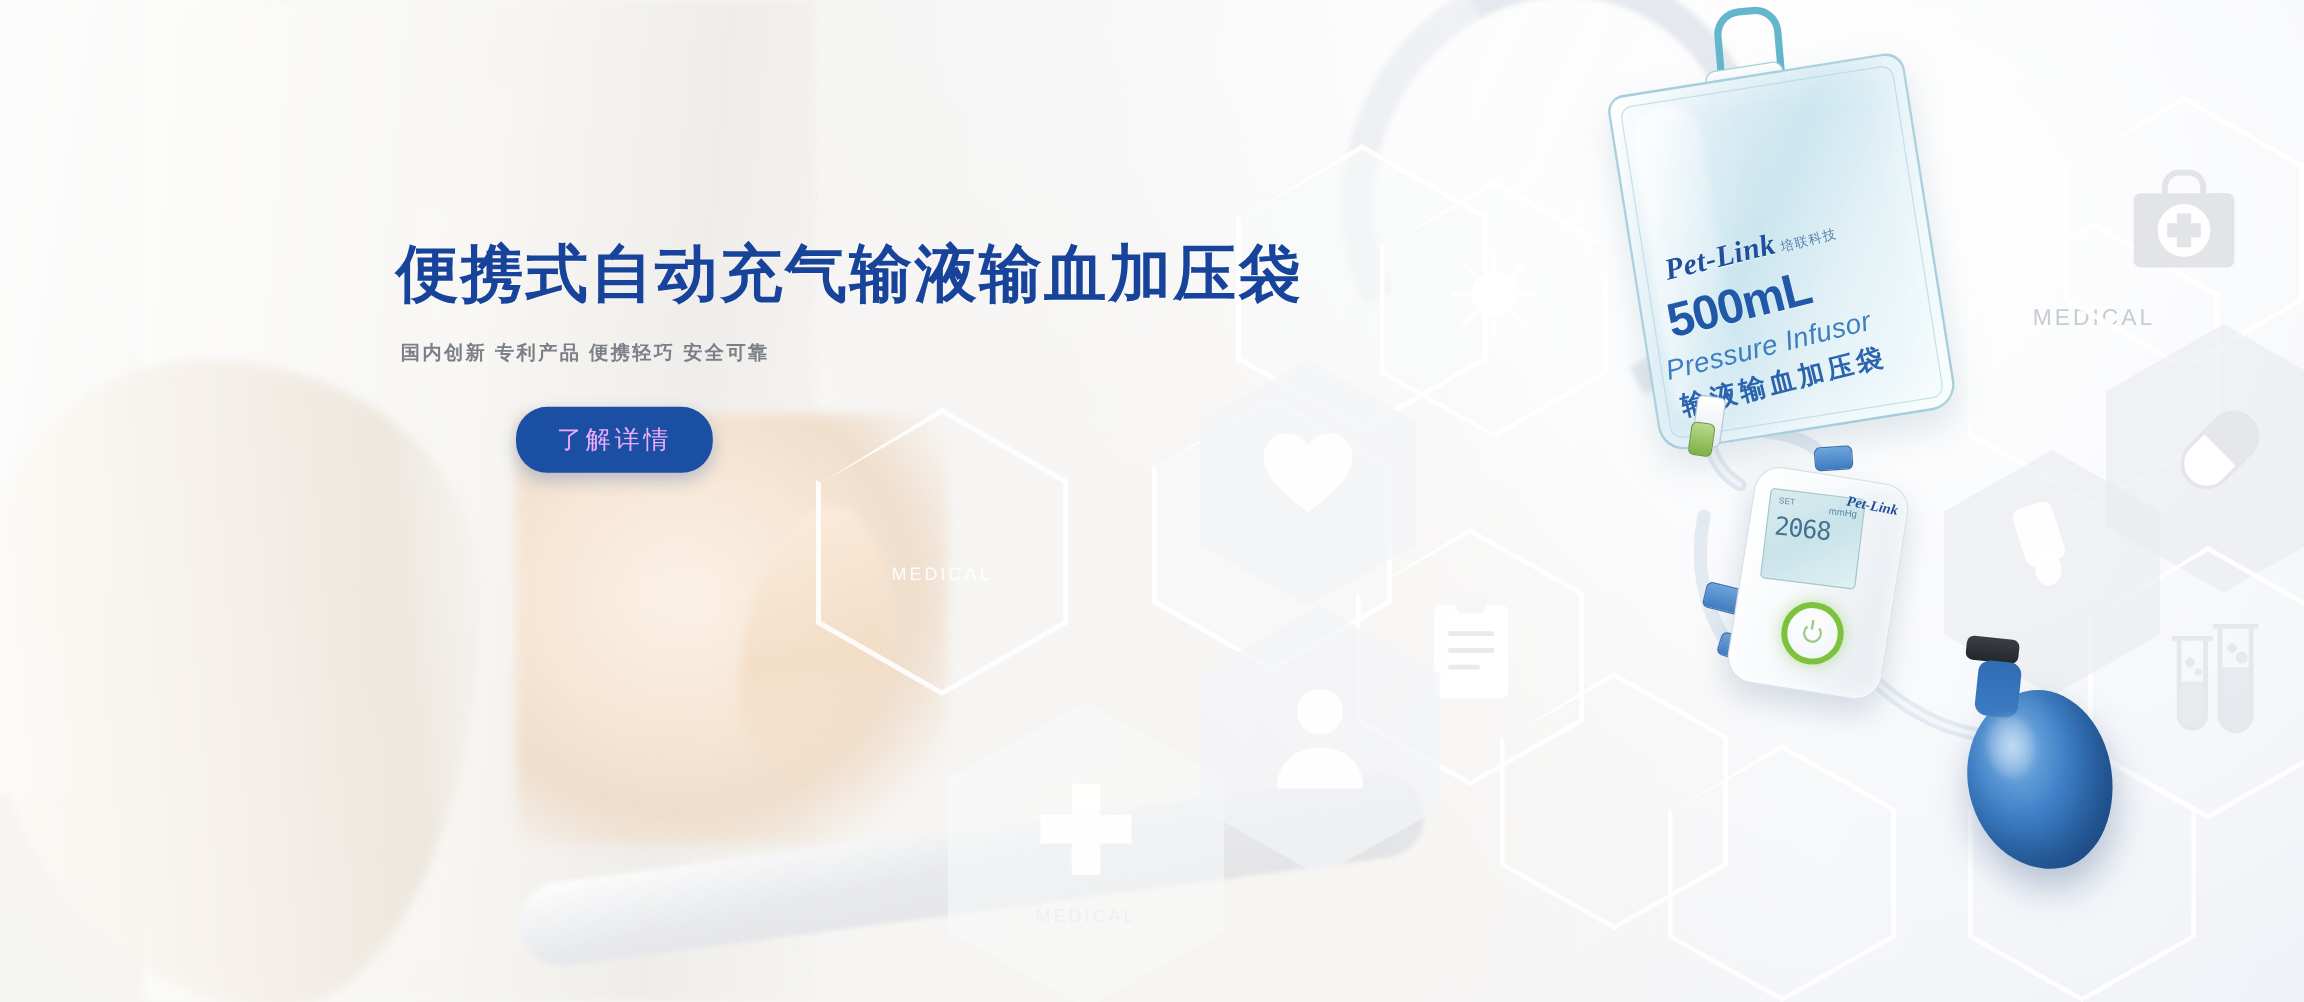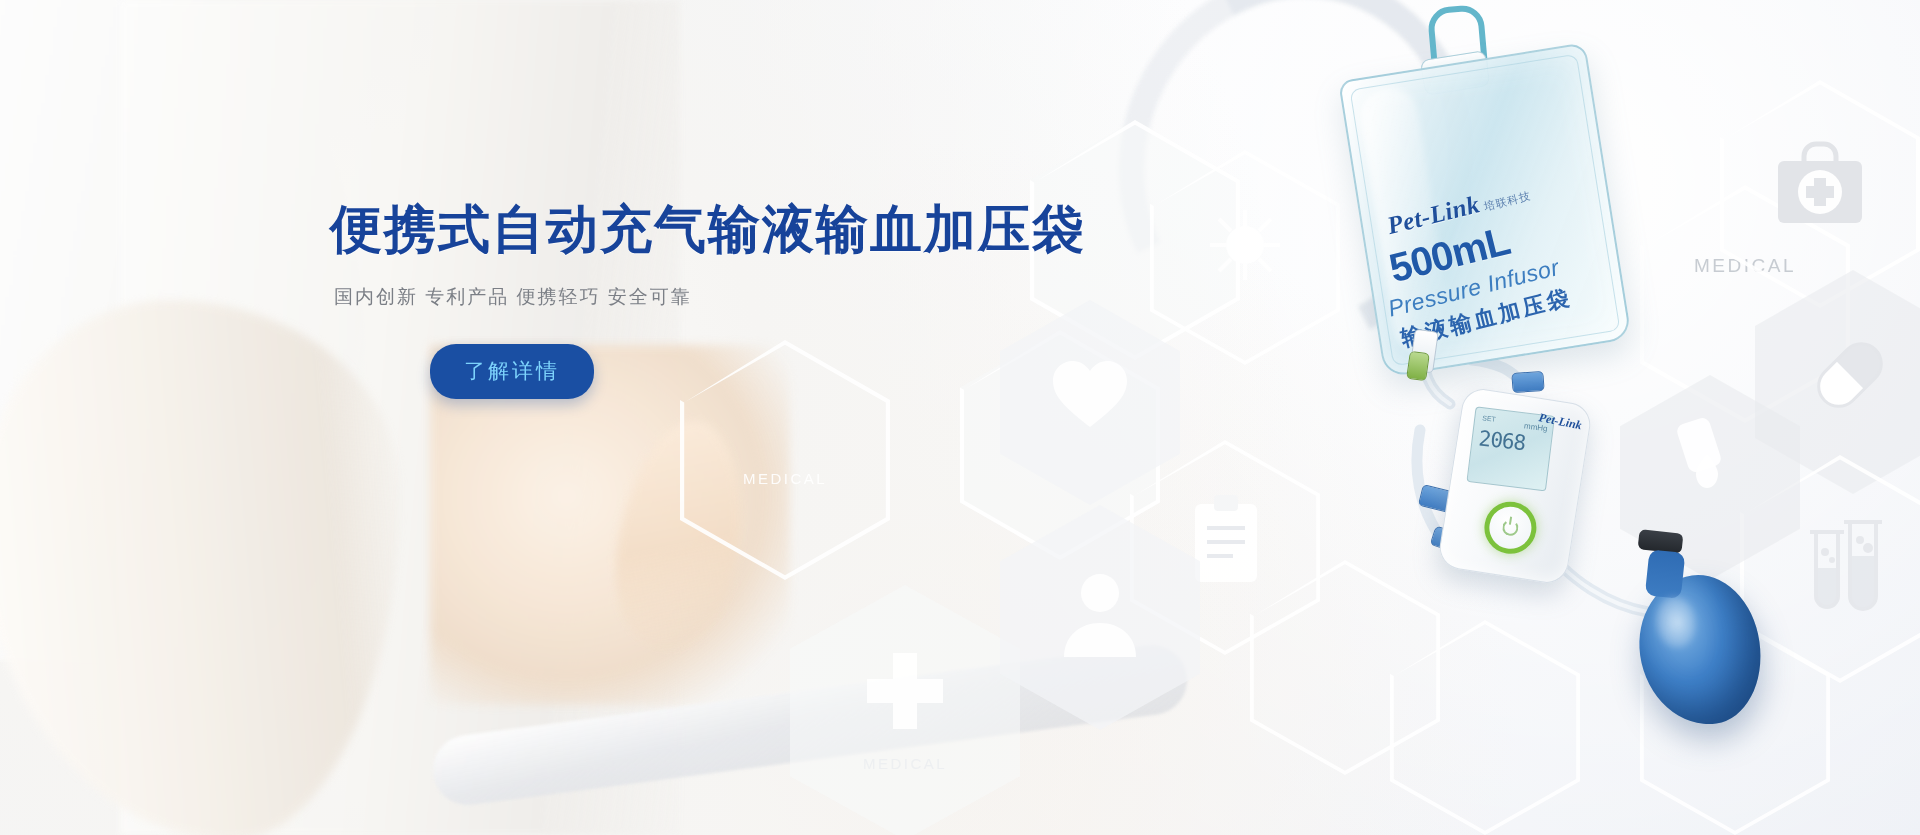--- a/index.html
+++ b/index.html
@@ -247,26 +247,26 @@
     margin:10px 0 0 2px;
     font-size:24px;font-weight:700;color:#1b4fa5;
     letter-spacing:2.6px;white-space:nowrap;
     padding-bottom:7px;
     border-bottom:2px solid #2a5cae;
     display:inline-block;
     font-family:"DejaVu Sans Mono","Liberation Mono",monospace;
   }
   .tagline{
     margin:26px 0 0 4px;
-    font-size:19px;color:#7b7f86;letter-spacing:2px;white-space:nowrap;
+    font-size:16px;color:#7b7f86;letter-spacing:2px;white-space:nowrap;font-weight:bold;
   }
   .cta{
     margin-top:34px;margin-left:100px;
     display:inline-block;
-    background:#1a4fa3;color:#7dd3fc;
+    background:#1a4fa3;color:#f0abfc;
     font-size:21px;letter-spacing:3px;
     padding:13px 34px 14px;
     border:none;border-radius:26px;
     cursor:pointer;
     box-shadow:0 6px 14px rgba(26,79,163,.28);
   }
 </style>
 </head>
 <body>
 

